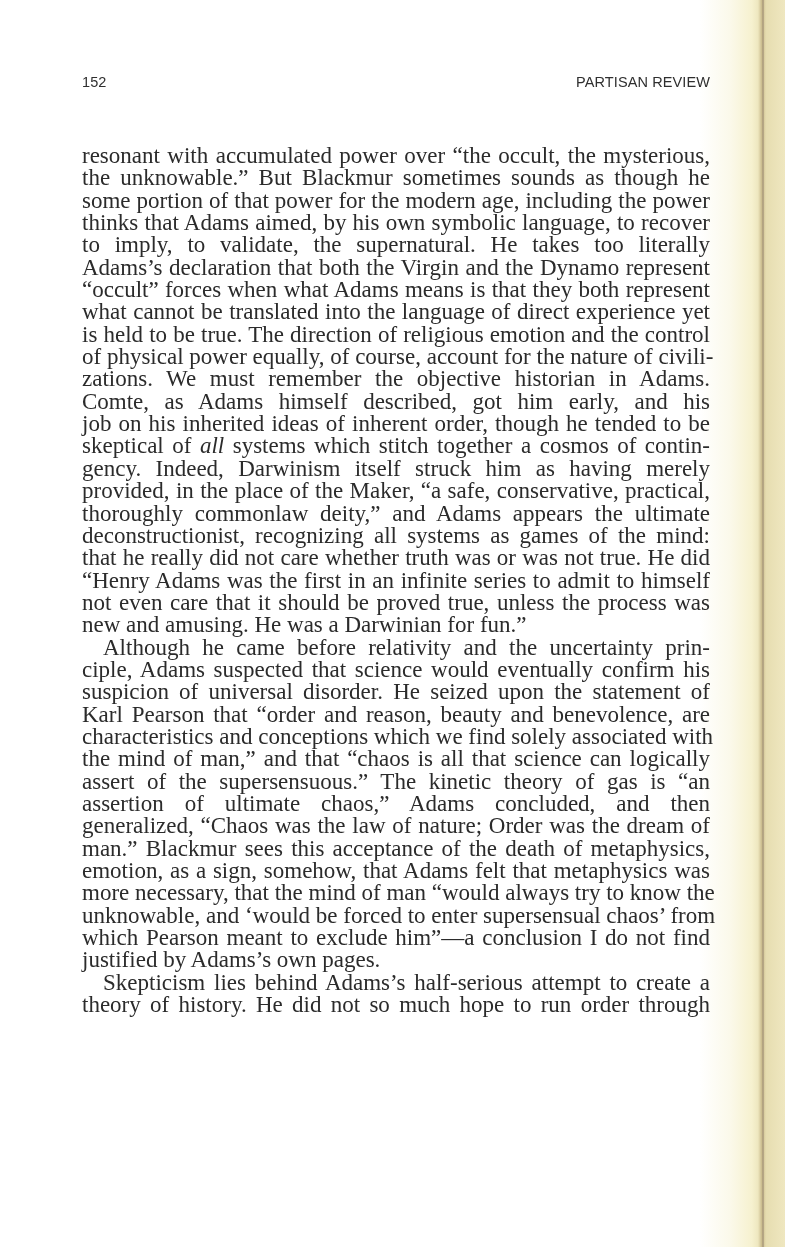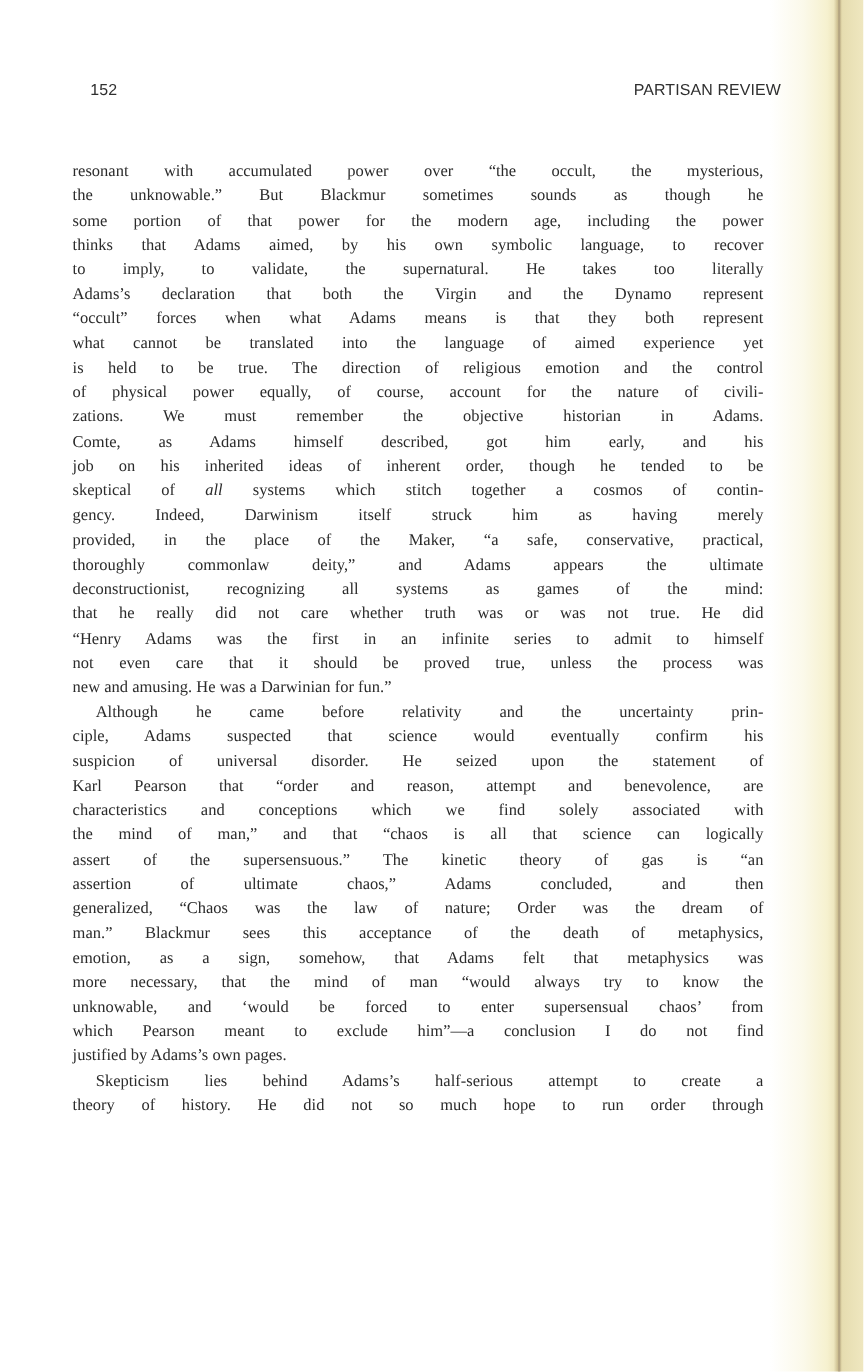--- a/index.html
+++ b/index.html
@@ -47,24 +47,24 @@
       top: 0;
     }
     .journal-title {
       position: absolute;
       right: 0;
       top: 0;
     }
     .body-text {
       position: absolute;
       top: 145px;
-      left: 66px;
+      left: 82px;
       width: 628px;
       font-family: "Liberation Serif", serif;
-      font-size: 15px;
+      font-size: 23px;
       line-height: 22.35px;
       color: #2b2b2b;
     }
     .line {
       display: block;
       height: 22.35px;
       white-space: nowrap;
       text-align: justify;
       text-align-last: justify;
     }
@@ -90,39 +90,39 @@
   </div>
 
   <div class="body-text" id="body-text">
       <span class="line">resonant with accumulated power over “the occult, the mysterious,</span>
       <span class="line">the unknowable.” But Blackmur sometimes sounds as though he</span>
       <span class="line">some portion of that power for the modern age, including the power</span>
       <span class="line">thinks that Adams aimed, by his own symbolic language, to recover</span>
       <span class="line">to imply, to validate, the supernatural. He takes too literally</span>
       <span class="line">Adams’s declaration that both the Virgin and the Dynamo represent</span>
       <span class="line">“occult” forces when what Adams means is that they both represent</span>
-      <span class="line">what cannot be translated into the language of aimed experience yet</span>
+      <span class="line">what cannot be translated into the language of direct experience yet</span>
       <span class="line">is held to be true. The direction of religious emotion and the control</span>
       <span class="line">of physical power equally, of course, account for the nature of civili-</span>
       <span class="line">zations. We must remember the objective historian in Adams.</span>
       <span class="line">Comte, as Adams himself described, got him early, and his</span>
       <span class="line">job on his inherited ideas of inherent order, though he tended to be</span>
       <span class="line"><span>skeptical of </span><em>all</em><span> systems which stitch together a cosmos of contin-</span></span>
       <span class="line">gency. Indeed, Darwinism itself struck him as having merely</span>
       <span class="line">provided, in the place of the Maker, “a safe, conservative, practical,</span>
       <span class="line">thoroughly commonlaw deity,” and Adams appears the ultimate</span>
       <span class="line">deconstructionist, recognizing all systems as games of the mind:</span>
       <span class="line">that he really did not care whether truth was or was not true. He did</span>
       <span class="line">“Henry Adams was the first in an infinite series to admit to himself</span>
       <span class="line">not even care that it should be proved true, unless the process was</span>
       <span class="line last">new and amusing. He was a Darwinian for fun.”</span>
       <span class="line indent">Although he came before relativity and the uncertainty prin-</span>
       <span class="line">ciple, Adams suspected that science would eventually confirm his</span>
       <span class="line">suspicion of universal disorder. He seized upon the statement of</span>
-      <span class="line">Karl Pearson that “order and reason, attempt and benevolence, are</span>
+      <span class="line">Karl Pearson that “order and reason, beauty and benevolence, are</span>
       <span class="line">characteristics and conceptions which we find solely associated with</span>
       <span class="line">the mind of man,” and that “chaos is all that science can logically</span>
       <span class="line">assert of the supersensuous.” The kinetic theory of gas is “an</span>
       <span class="line">assertion of ultimate chaos,” Adams concluded, and then</span>
       <span class="line">generalized, “Chaos was the law of nature; Order was the dream of</span>
       <span class="line">man.” Blackmur sees this acceptance of the death of metaphysics,</span>
       <span class="line">emotion, as a sign, somehow, that Adams felt that metaphysics was</span>
       <span class="line">more necessary, that the mind of man “would always try to know the</span>
       <span class="line">unknowable, and ‘would be forced to enter supersensual chaos’ from</span>
       <span class="line">which Pearson meant to exclude him”—a conclusion I do not find</span>

